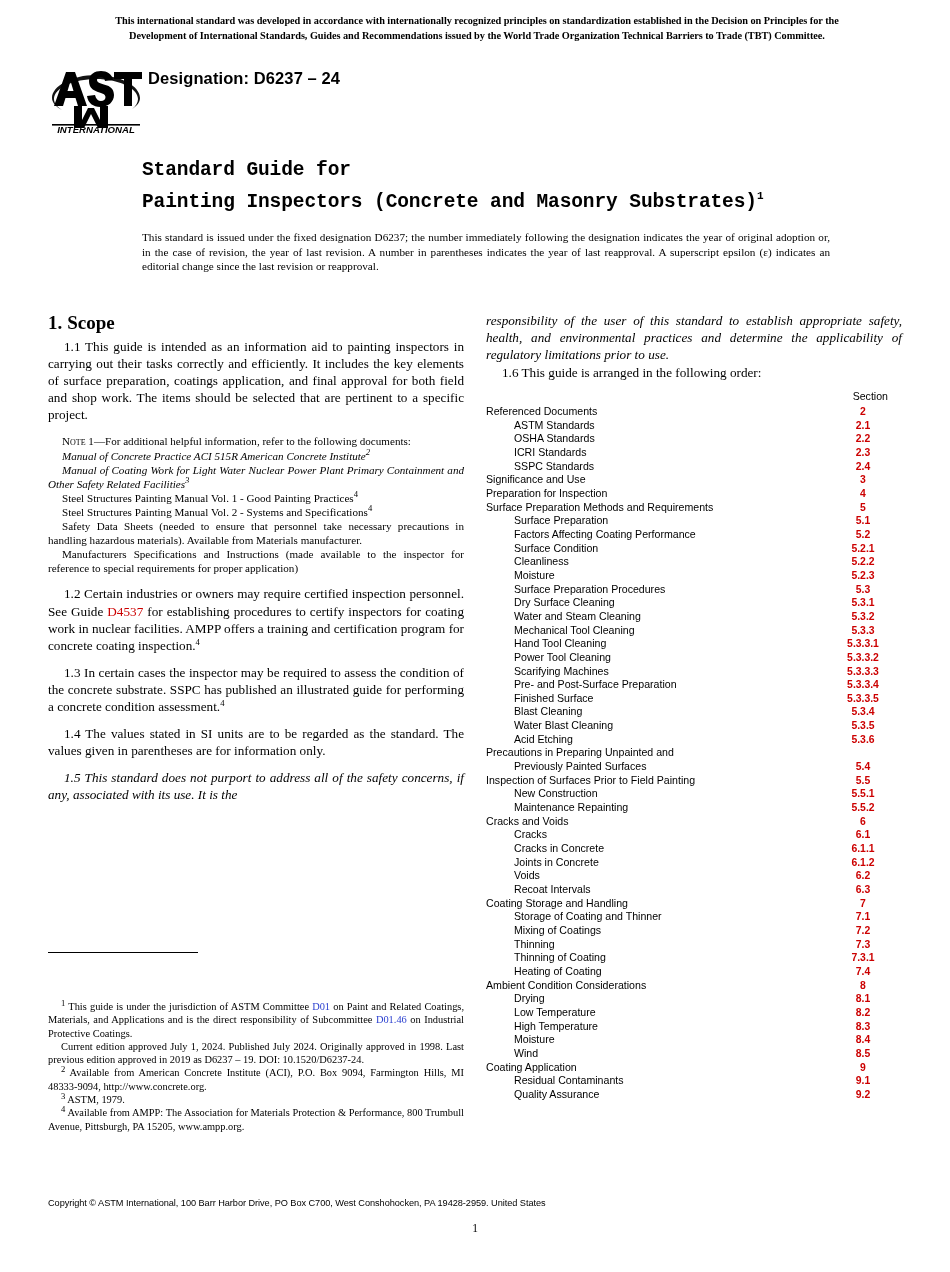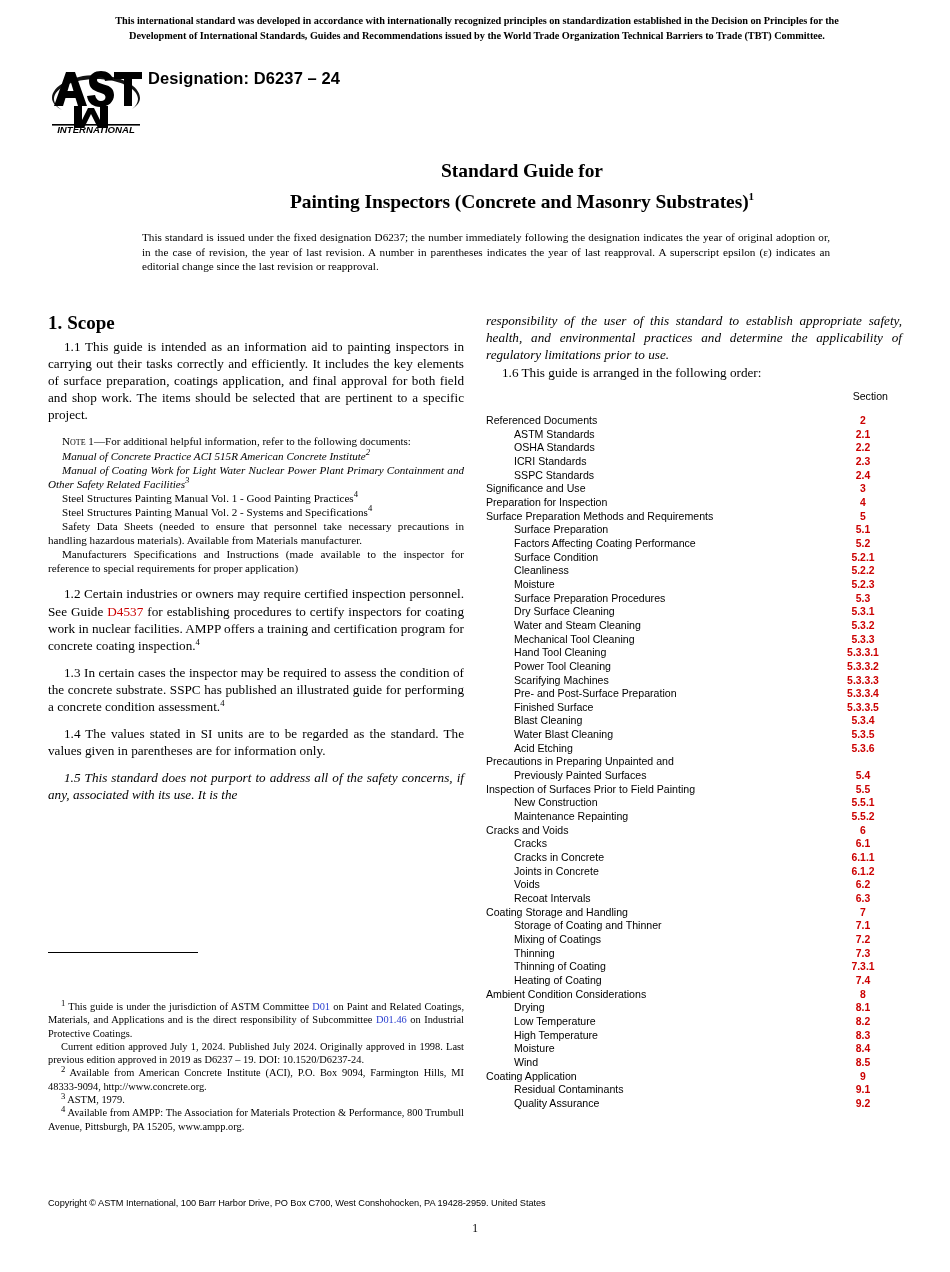--- a/index.html
+++ b/index.html
@@ -57,26 +57,25 @@
     font-size: 16.5px;
     letter-spacing: 0.1px;
   }
 
   
   .title-block {
     position: absolute;
     top: 158px;
     left: 142px;
     width: 760px;
-    font-family: Liberation Serif, serif;
+    font-family: Liberation Mono, monospace;
     font-weight: bold;
     font-size: 19.5px;
     line-height: 25.5px;
     letter-spacing: -0.1px;
-    text-align: center;
   }
   .title-block .sup {
     font-size: 11px;
     vertical-align: super;
     font-weight: bold;
   }
 
   
   .issued {
     position: absolute;
@@ -164,21 +163,21 @@
     font-family: "Liberation Sans", sans-serif;
     font-size: 10.6px;
     line-height: 13.65px;
     width: 416px;
   }
   .toc-head {
     text-align: right;
     padding-right: 14px;
     font-family: "Liberation Sans", sans-serif;
     font-size: 10.6px;
-    margin-bottom: 10px;
+    margin-bottom: 1px;
   }
   .toc-row {
     display: flex;
     align-items: baseline;
     width: 100%;
   }
   .toc-label { flex: 1 1 auto; white-space: pre; }
   .toc-num {
     flex: 0 0 78px;
     text-align: center;

